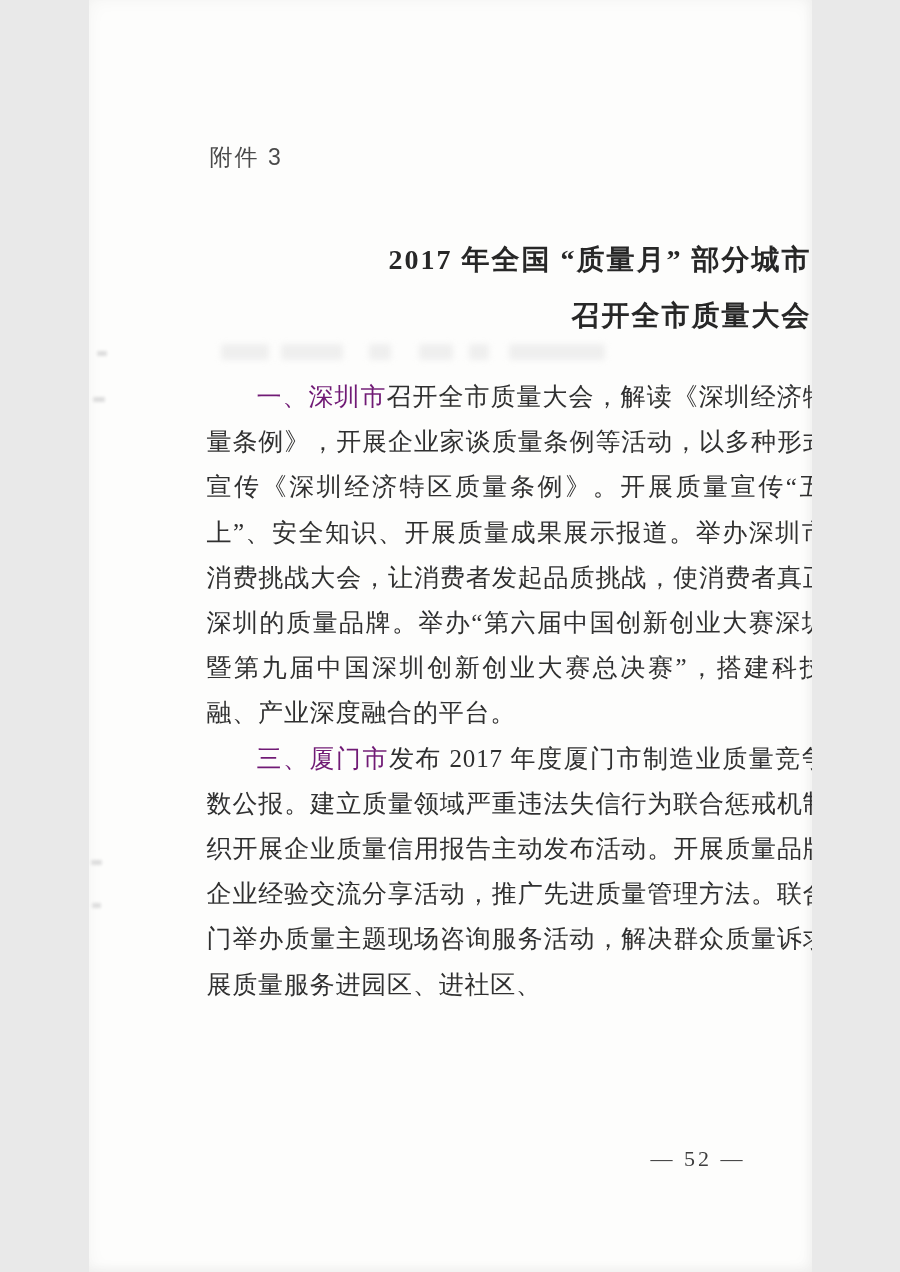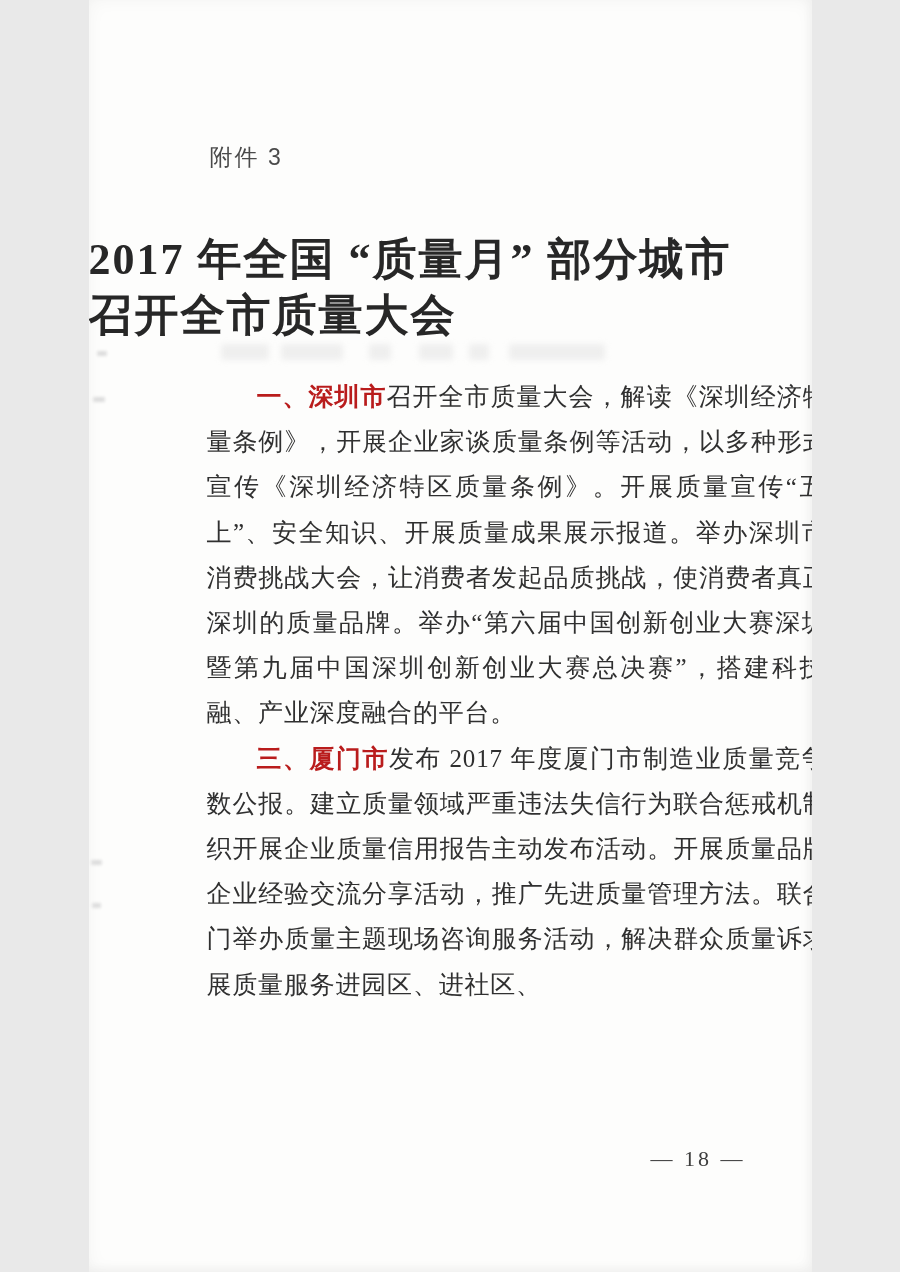--- a/index.html
+++ b/index.html
@@ -24,23 +24,23 @@
     font-family: "Liberation Sans", sans-serif;
     font-size: 23px;
     letter-spacing: 2px;
     color: #4a4a4a;
   }
   .doc-title {
     position: absolute;
     top: 232px;
     left: 0;
     right: 0;
-    text-align: left;
+    text-align: right;
     font-weight: bold;
-    font-size: 44px;
+    font-size: 28px;
     line-height: 56px;
     letter-spacing: 2px;
     color: #272727;
   }
   
   .ghost-band {
     position: absolute;
     top: 341px;
     left: 128px;
     width: 430px;
@@ -71,23 +71,23 @@
     line-height: 45.2px;
     letter-spacing: 0.8px;
     text-align: justify;
     color: #303030;
   }
   .body-text p {
     margin: 0;
     text-indent: 2em;
   }
   .par-lead {
-    font-weight: bold;
+    font-weight: normal;
     font-family: "Liberation Sans", sans-serif;
-    color: #b91c1c;
+    color: #701a75;
   }
   .page-number {
     position: absolute;
     right: 66px;
     top: 1146px;
     font-size: 22px;
     letter-spacing: 3px;
     color: #3d3d3d;
   }
   
@@ -121,20 +121,20 @@
     <span class="g4"></span>
       <span class="g5"></span>
       <span class="g6"></span>
   </div>
 
   <div class="body-text">
     <p><span class="par-lead">一、深圳市</span><span>召开全市质量大会，解读《深圳经济特区质量条例》，开展企业家谈质量条例等活动，以多种形式深入宣传《深圳经济特区质量条例》。开展质量宣传“五进五上”、安全知识、开展质量成果展示报道。举办深圳市品质消费挑战大会，让消费者发起品质挑战，使消费者真正了解深圳的质量品牌。举办“第六届中国创新创业大赛深圳赛区暨第九届中国深圳创新创业大赛总决赛”，搭建科技、金融、产业深度融合的平台。</span></p>
     <p><span class="par-lead">三、厦门市</span><span>发布 2017 年度厦门市制造业质量竞争力指数公报。建立质量领域严重违法失信行为联合惩戒机制，组织开展企业质量信用报告主动发布活动。开展质量品牌标杆企业经验交流分享活动，推广先进质量管理方法。联合多部门举办质量主题现场咨询服务活动，解决群众质量诉求。开展质量服务进园区、进社区、</span></p>
   </div>
 
-  <div class="page-number">— 18 —</div>
+  <div class="page-number">— 52 —</div>
 
   <div class="scan-mark m1"></div>
   <div class="scan-mark m2"></div>
   <div class="scan-mark m3"></div>
   <div class="scan-mark m4"></div>
 
 </div>
 
 </body></html>

